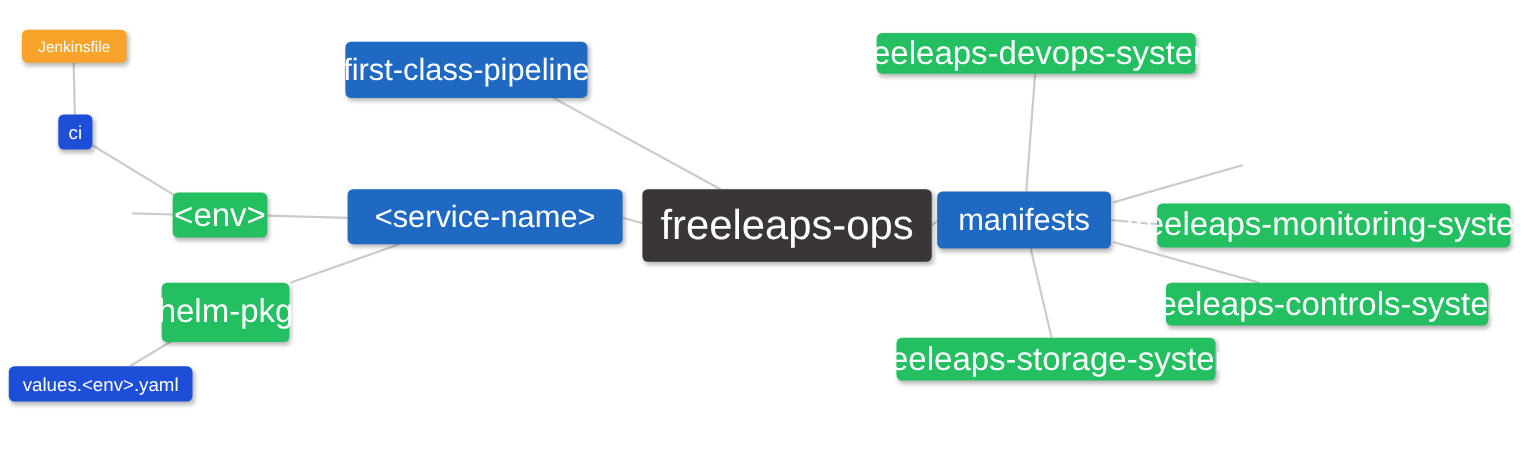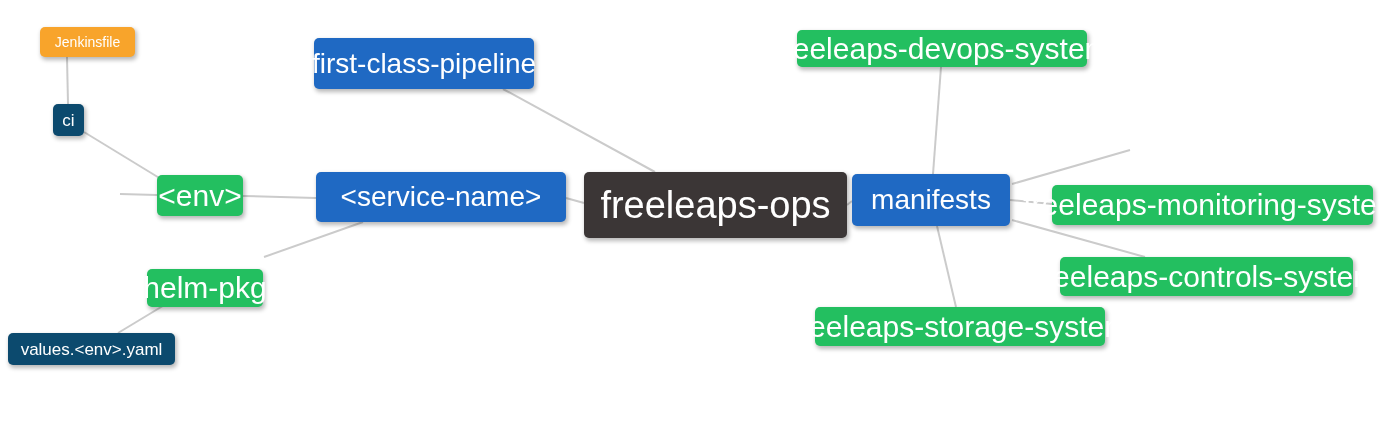--- a/index.html
+++ b/index.html
@@ -37,21 +37,21 @@
     box-shadow: 1.5px 2.5px 4px rgba(0,0,0,0.28);
     white-space: nowrap;
     cursor: pointer;
     box-sizing: border-box;
     line-height: 1;
     user-select: none;
   }
   .node.dark   { background: #3b3636; }
   .node.blue   { background: #1f69c3; }
   .node.green  { background: #23bf60; }
-  .node.red    { background: #0c4a6e; }
+  .node.red    { background: #1d4ed8; }
   .node.orange { background: #f8a42b; }
 
   .fs-root   { font-size: 38px; }
   .fs-branch { font-size: 28px; }
   .fs-leaf2  { font-size: 30px; }
   .fs-leaf3  { font-size: 17px; }
   .fs-leaf4  { font-size: 14px; }
 </style>
 </head>
 <body>
@@ -68,28 +68,28 @@
     <line x1="503" y1="89" x2="655" y2="172"></line>
     <line x1="566" y1="198" x2="584" y2="203"></line>
     <line x1="847" y1="205" x2="852" y2="201"></line>
     <line x1="933" y1="174" x2="941" y2="67"></line>
     <line x1="1012" y1="184" x2="1130" y2="150"></line>
     <line x1="1010" y1="200" x2="1052" y2="204"></line>
     <line x1="1012" y1="220" x2="1145" y2="257"></line>
     <line x1="937" y1="226" x2="956" y2="307"></line>
   </svg>
 
-  <div class="node orange fs-leaf4" style="left:20px; top:27px; width:95px; height:30px;margin-left:20px;">Jenkinsfile</div>
+  <div class="node orange fs-leaf4" style="left:20px; top:27px; width:95px; height:30px;">Jenkinsfile</div>
 
   <div class="node red fs-leaf3" style="left:53px; top:104px; width:31px; height:32px;">ci</div>
 
 
   <div class="node green fs-leaf2" style="left:157px; top:175px; width:86px; height:41px;">&lt;env&gt;</div>
 
-  <div class="node green fs-leaf2" style="left:147px; top:257px; width:116px; height:38px;margin-top:12px;">helm-pkg</div>
+  <div class="node green fs-leaf2" style="left:147px; top:257px; width:116px; height:54px;">helm-pkg</div>
 
   <div class="node red fs-leaf3" style="left:8px; top:333px; width:167px; height:32px;">values.&lt;env&gt;.yaml</div>
 
   <div class="node blue fs-branch" style="left:314px; top:38px; width:220px; height:51px;">first-class-pipeline</div>
 
   <div class="node dark fs-root" style="left:584px; top:172px; width:263px; height:66px;">freeleaps-ops</div>
 
   <div class="node blue fs-branch" style="left:316px; top:172px; width:250px; height:50px;">&lt;service-name&gt;</div>
 
   <div class="node blue fs-branch" style="left:852px; top:174px; width:158px; height:52px;">manifests</div>

